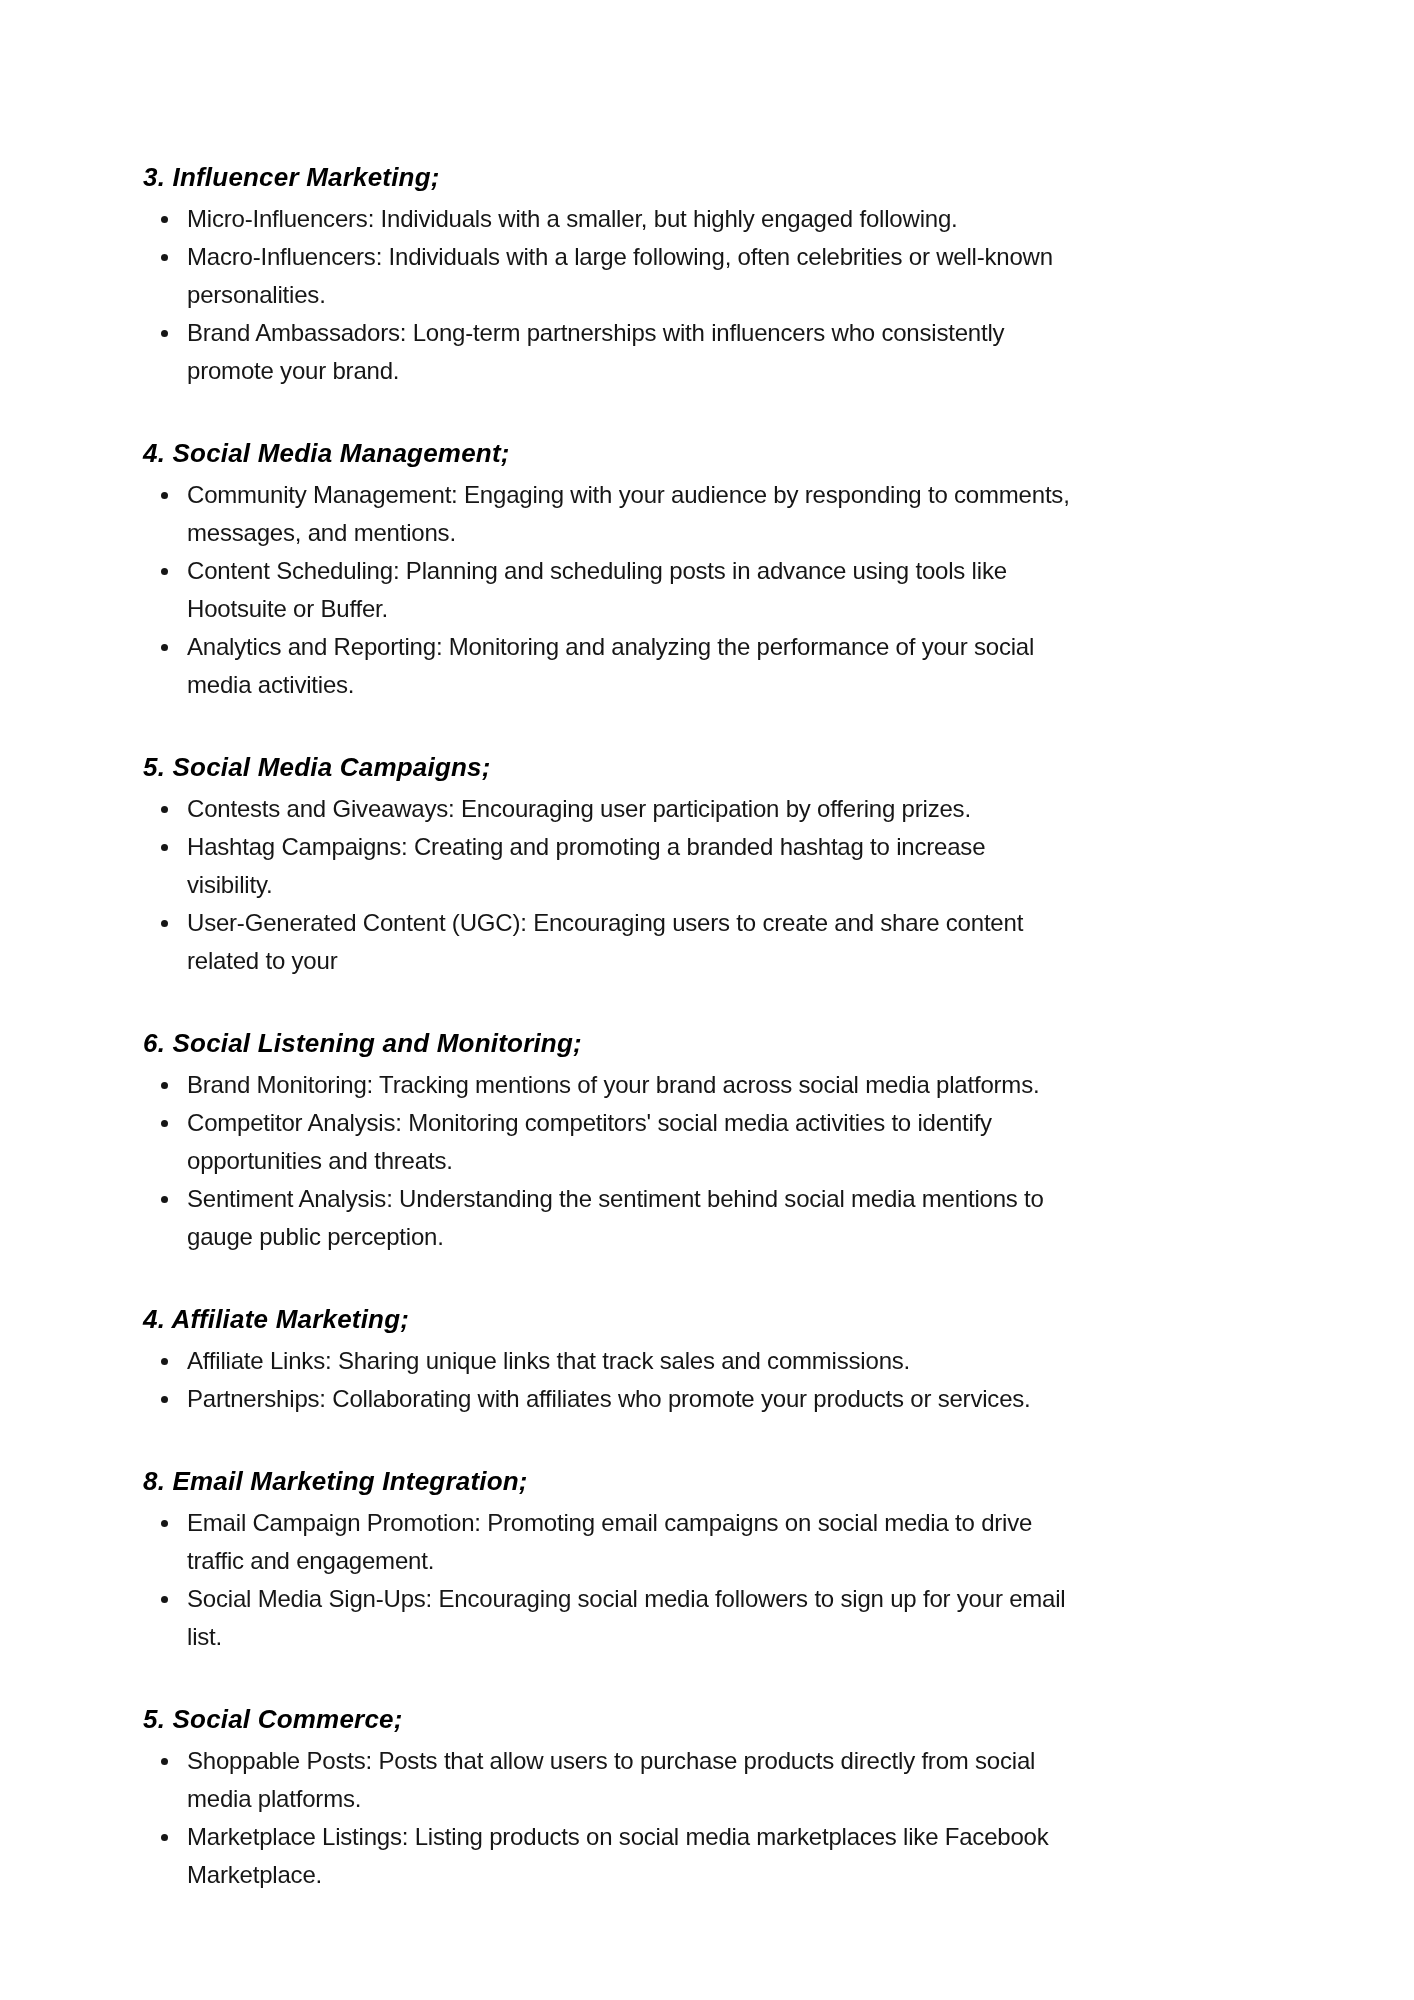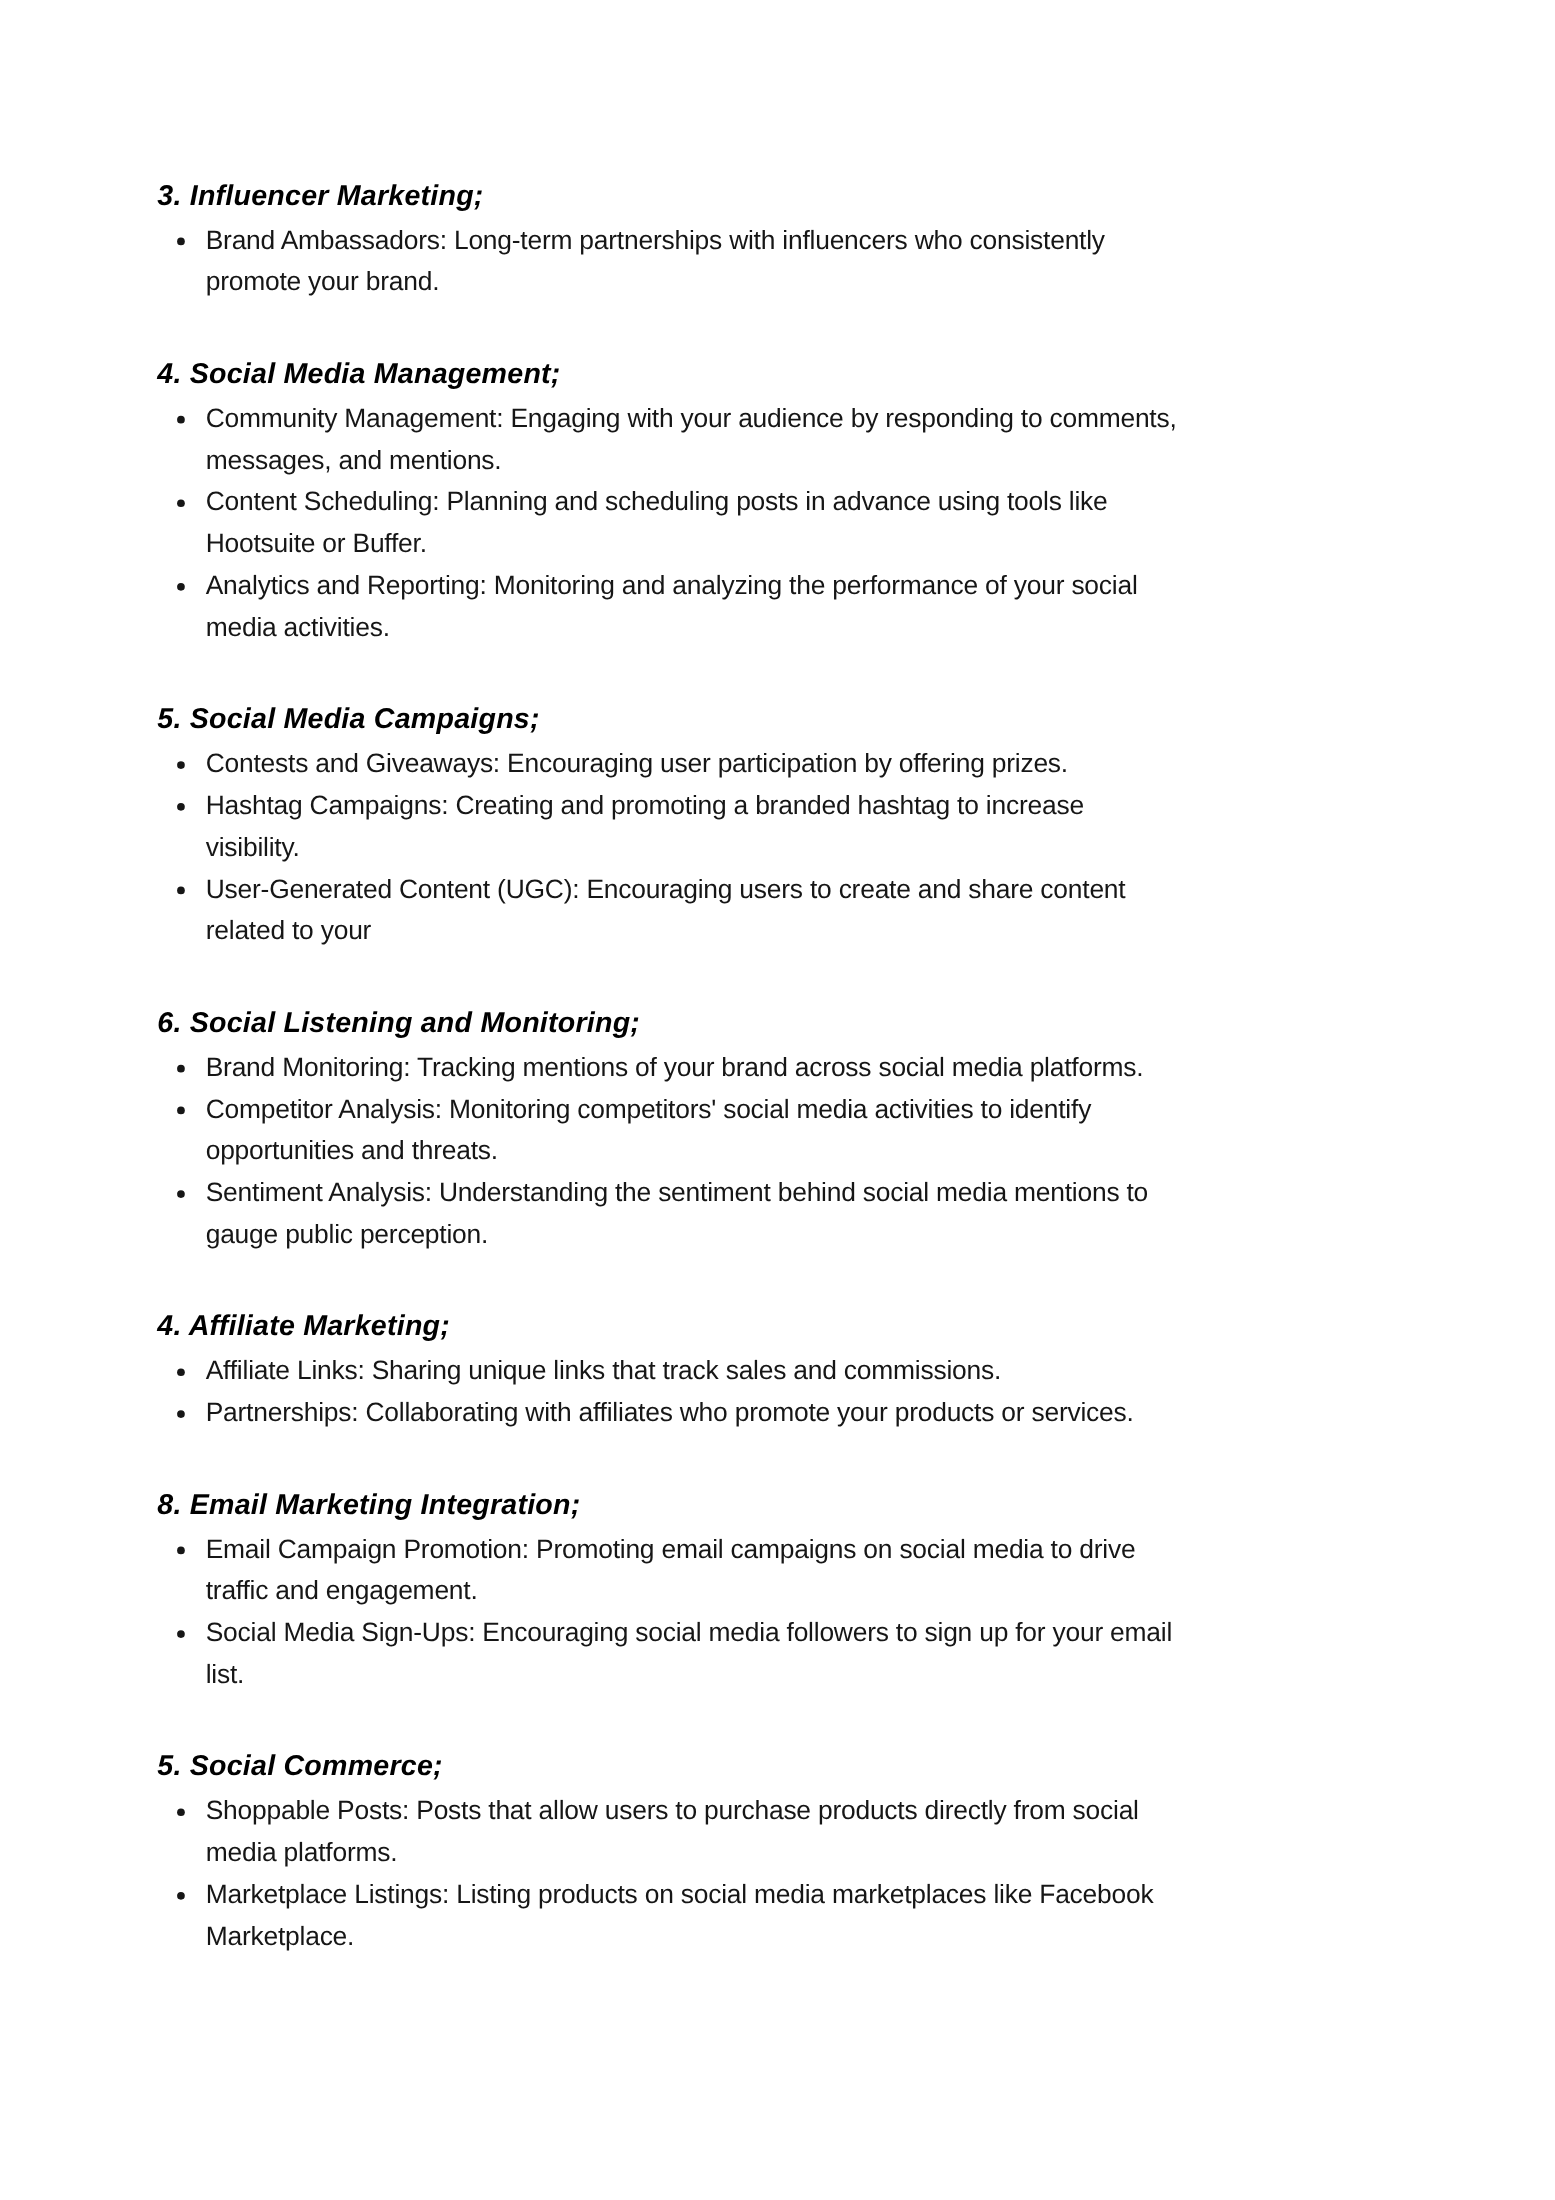--- a/index.html
+++ b/index.html
@@ -58,20 +58,22 @@
   }
 </style>
 </head>
 <body>
 
 <main class="page">
 
   <section class="doc-section">
     <h2>3. Influencer Marketing;</h2>
     <ul class="bullets">
+      <li>Micro-Influencers: Individuals with a smaller, but highly engaged following.</li>
+      <li>Macro-Influencers: Individuals with a large following, often celebrities or well-known personalities.</li>
       <li>Brand Ambassadors: Long-term partnerships with influencers who consistently promote your brand.</li>
     </ul>
   </section>
 
   <section class="doc-section">
     <h2>4. Social Media Management;</h2>
     <ul class="bullets">
       <li>Community Management: Engaging with your audience by responding to comments, messages, and mentions.</li>
       <li>Content Scheduling: Planning and scheduling posts in advance using tools like Hootsuite or Buffer.</li>
       <li>Analytics and Reporting: Monitoring and analyzing the performance of your social media activities.</li>

